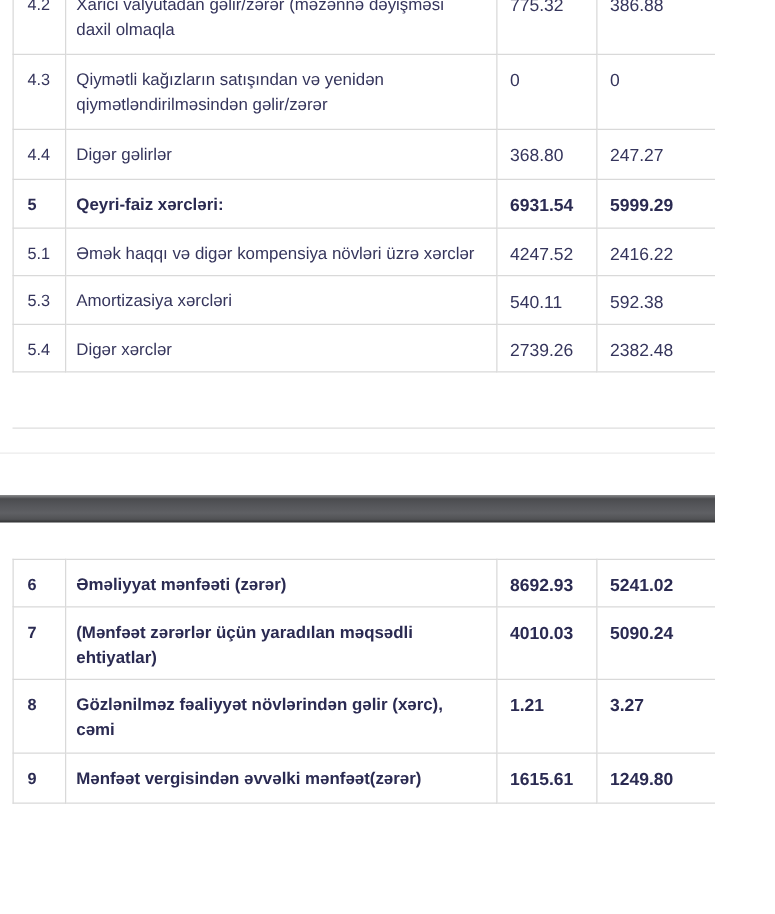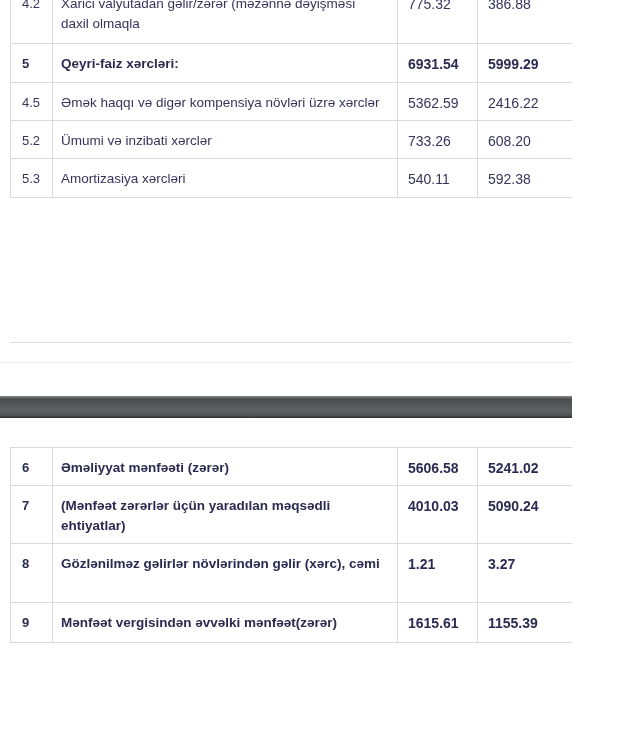--- a/index.html
+++ b/index.html
@@ -49,79 +49,91 @@
         <col class="c-v1">
         <col class="c-v2">
       </colgroup>
     <tbody>
       <tr style="height:60px">
         <td class="no">4.2</td>
         <td class="label">Xarici valyutadan gəlir/zərər (məzənnə dəyişməsi daxil olmaqla</td>
         <td class="val">775.32</td>
         <td class="val">386.88</td>
       </tr>
+      <tr style="height:60px">
+        <td class="no">4.3</td>
+        <td class="label">Qiymətli kağızların satışından və yenidən qiymətləndirilməsindən gəlir/zərər</td>
+        <td class="val">0</td>
+        <td class="val">0</td>
+      </tr>
+      <tr style="height:40px">
+        <td class="no">4.4</td>
+        <td class="label">Digər gəlirlər</td>
+        <td class="val">368.80</td>
+        <td class="val">247.27</td>
+      </tr>
       <tr class="bold" style="height:39px">
         <td class="no">5</td>
         <td class="label">Qeyri-faiz xərcləri:</td>
         <td class="val">6931.54</td>
         <td class="val">5999.29</td>
       </tr>
       <tr style="height:38px">
-        <td class="no">4.5</td>
+        <td class="no">5.1</td>
         <td class="label">Əmək haqqı və digər kompensiya növləri üzrə xərclər</td>
-        <td class="val">5362.59</td>
+        <td class="val">4247.52</td>
         <td class="val">2416.22</td>
-      </tr>
-      <tr style="height:38px">
-        <td class="no">5.2</td>
-        <td class="label">Ümumi və inzibati xərclər</td>
-        <td class="val">733.26</td>
-        <td class="val">608.20</td>
       </tr>
       <tr style="height:39px">
         <td class="no">5.3</td>
         <td class="label">Amortizasiya xərcləri</td>
         <td class="val">540.11</td>
         <td class="val">592.38</td>
+      </tr>
+      <tr style="height:38px">
+        <td class="no">5.4</td>
+        <td class="label">Digər xərclər</td>
+        <td class="val">2739.26</td>
+        <td class="val">2382.48</td>
       </tr>
     </tbody>
   </table>
 
   <div class="outer-bottom-line"></div>
   <div class="page-edge-line"></div>
   <div class="dark-separator"></div>
 
   <table class="tbl tbl-bottom">
     <colgroup>
         <col class="c-no">
         <col class="c-label">
         <col class="c-v1">
         <col class="c-v2">
       </colgroup>
     <tbody>
       <tr class="bold" style="height:38px">
         <td class="no">6</td>
         <td class="label">Əməliyyat mənfəəti (zərər)</td>
-        <td class="val">5606.58</td>
+        <td class="val">8692.93</td>
         <td class="val">5241.02</td>
       </tr>
       <tr class="bold" style="height:58px">
         <td class="no">7</td>
         <td class="label">(Mənfəət zərərlər üçün yaradılan məqsədli ehtiyatlar)</td>
         <td class="val">4010.03</td>
         <td class="val">5090.24</td>
       </tr>
       <tr class="bold" style="height:59px">
         <td class="no">8</td>
-        <td class="label">Gözlənilməz gəlirlər növlərindən gəlir (xərc), cəmi</td>
+        <td class="label">Gözlənilməz fəaliyyət növlərindən gəlir (xərc), cəmi</td>
         <td class="val">1.21</td>
         <td class="val">3.27</td>
       </tr>
       <tr class="bold" style="height:40px">
         <td class="no">9</td>
         <td class="label">Mənfəət vergisindən əvvəlki mənfəət(zərər)</td>
         <td class="val">1615.61</td>
-        <td class="val">1155.39</td>
+        <td class="val">1249.80</td>
       </tr>
     </tbody>
   </table>
 
 </div>
 
 </body></html>

